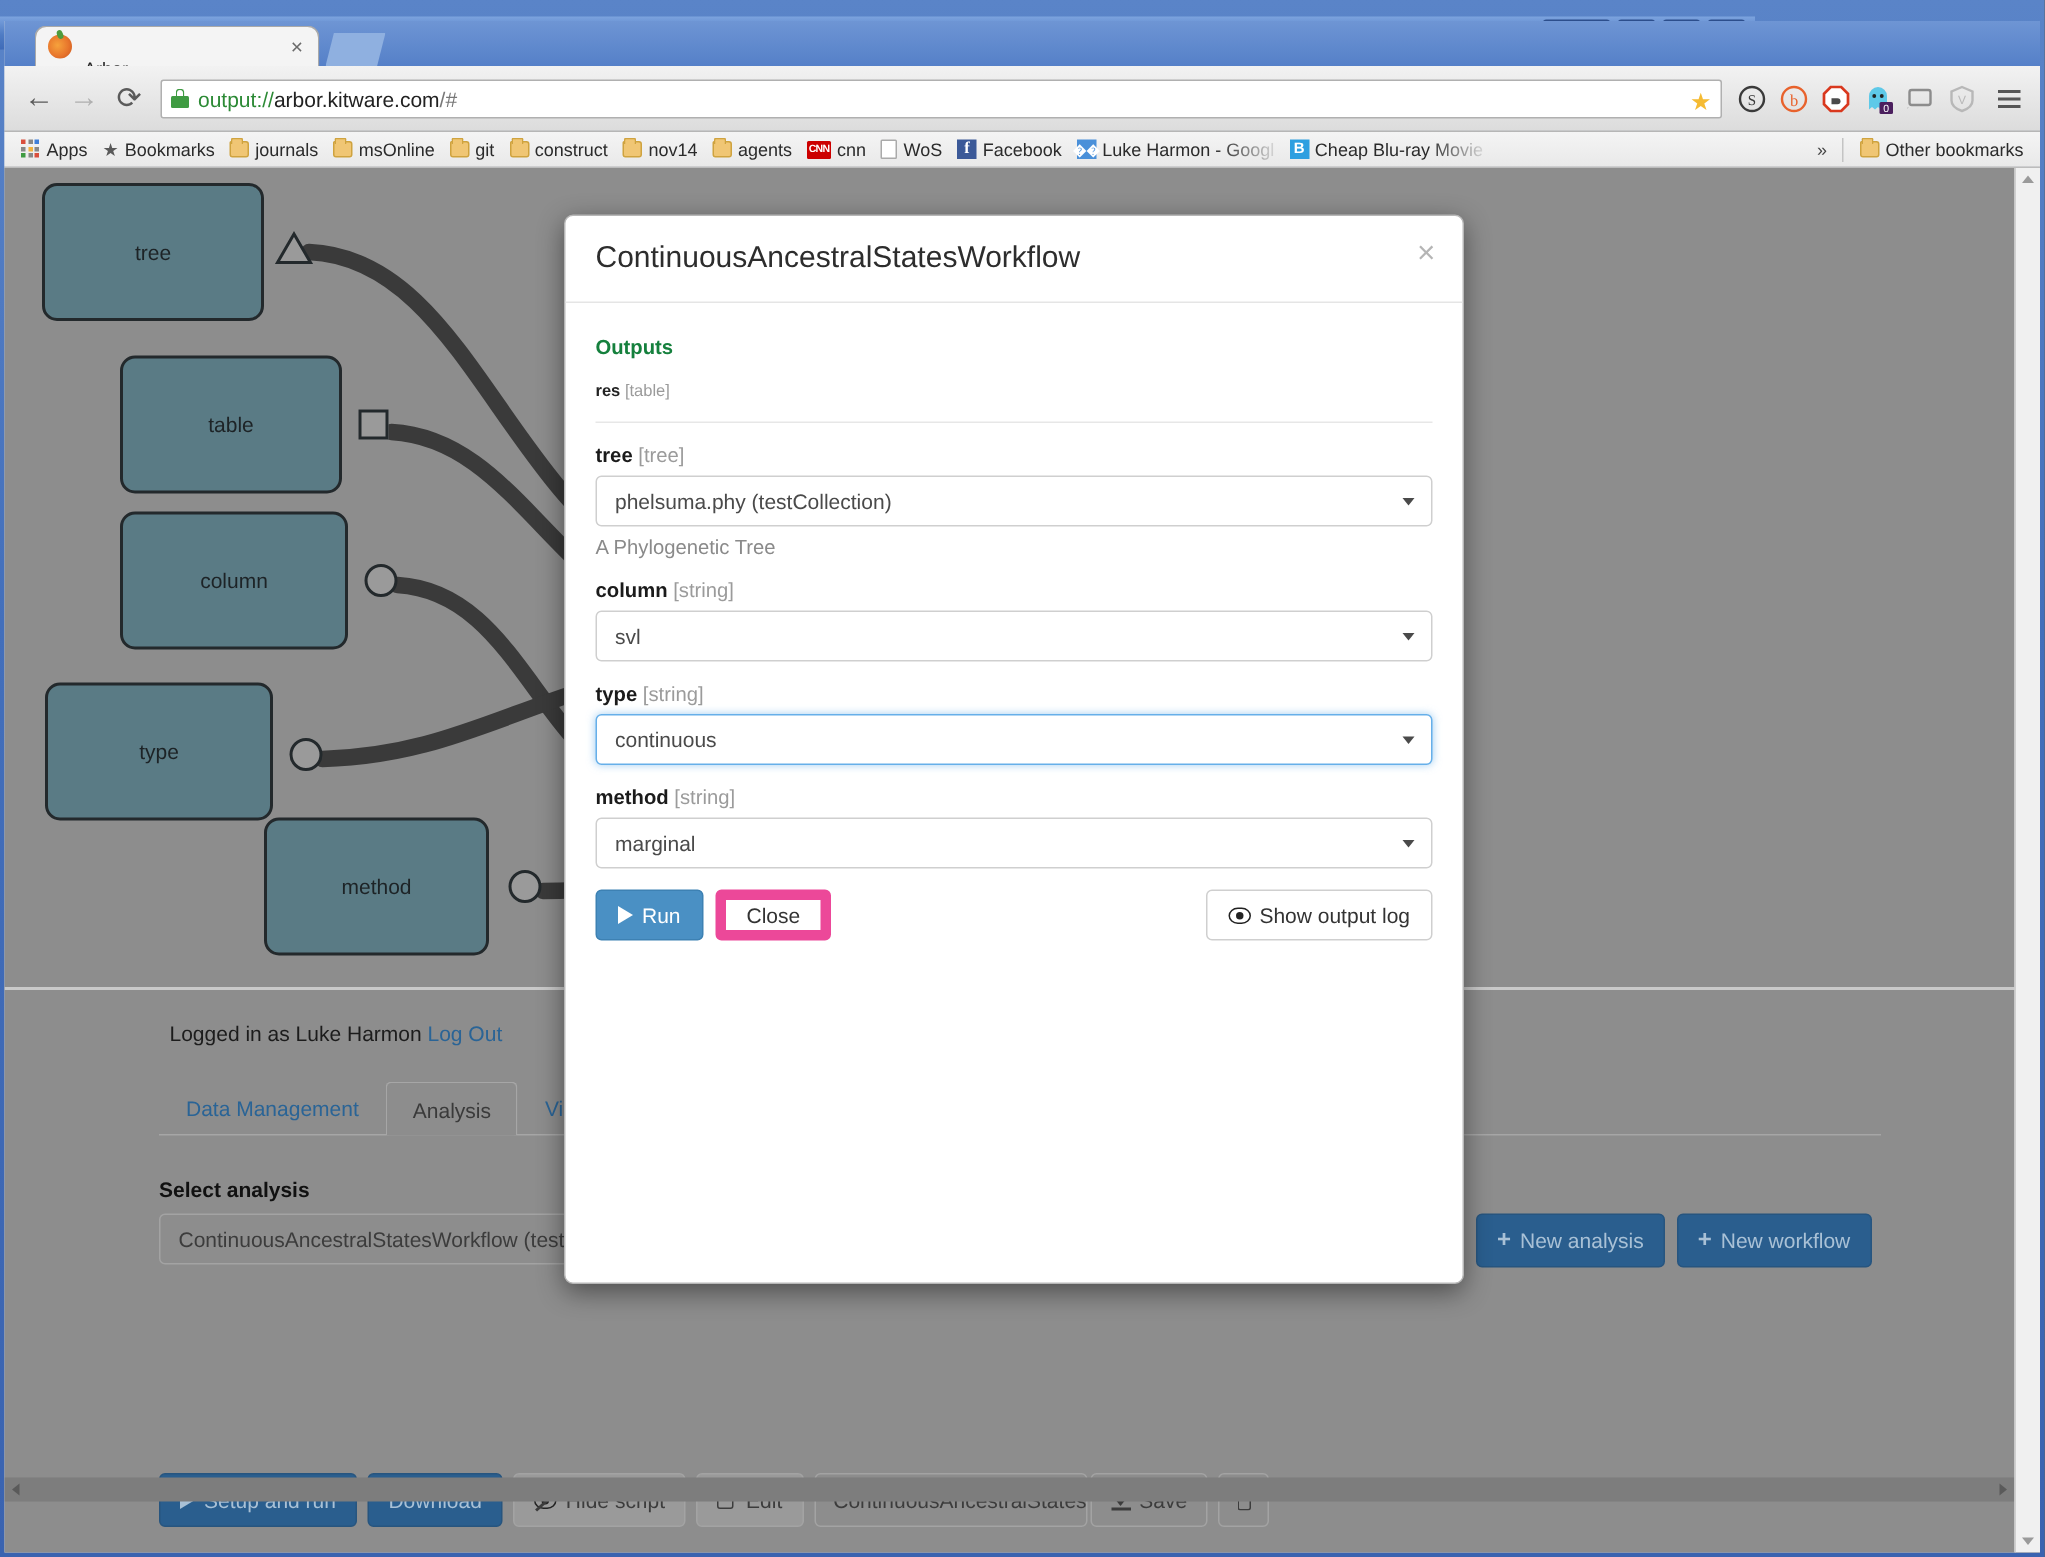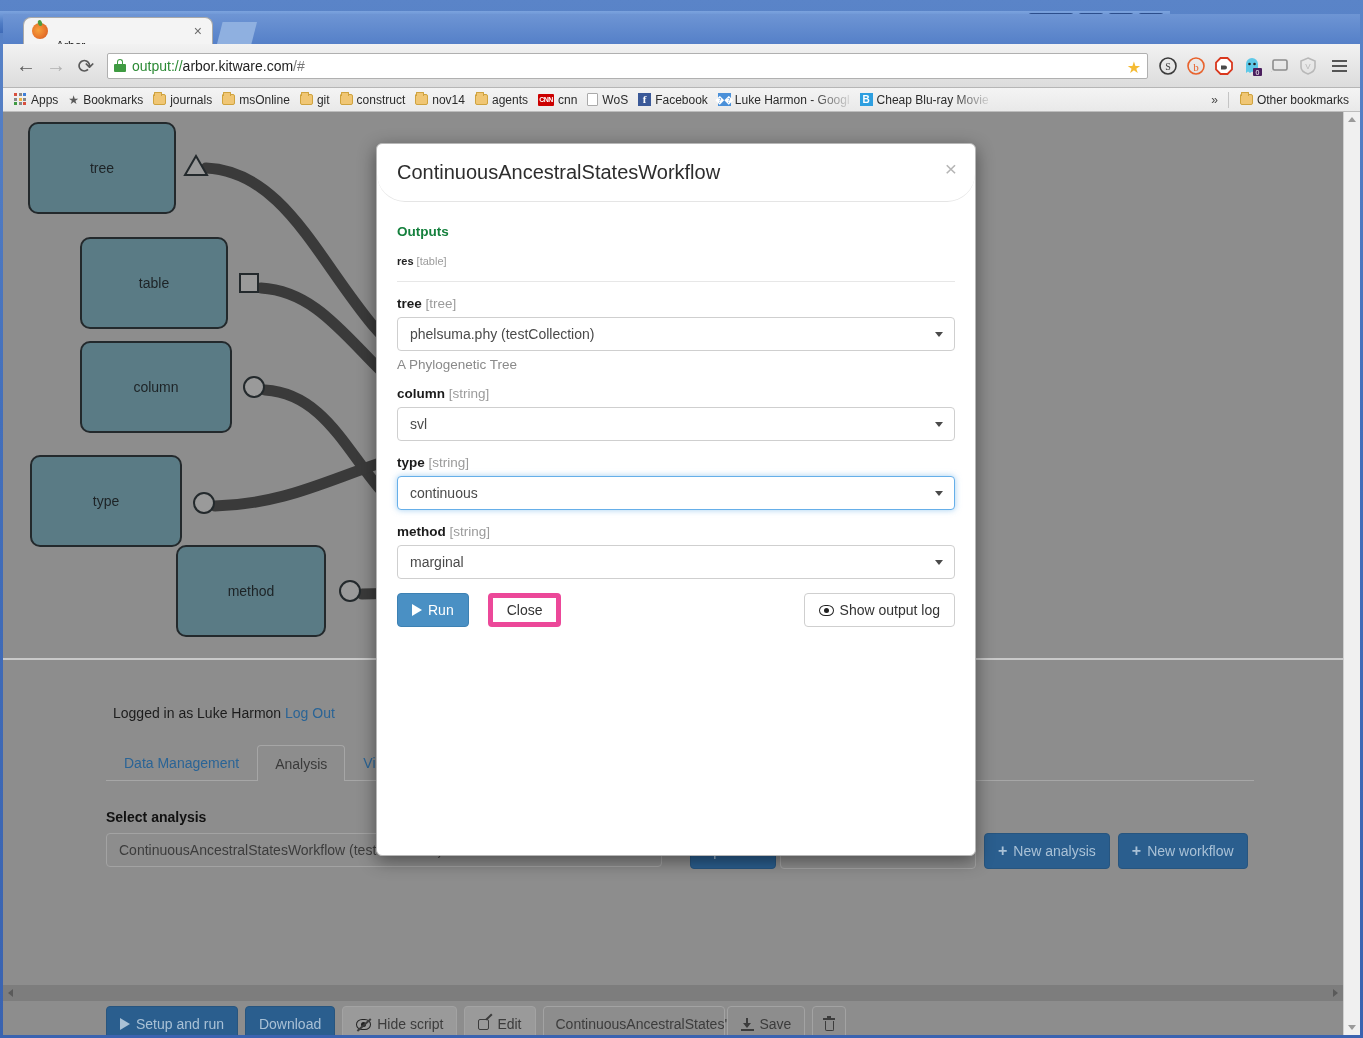--- a/index.html
+++ b/index.html
@@ -145,21 +145,21 @@
     color:#1d2326; font-size:14px;
   }
   .port { position:absolute; }
   .port-sq { width:20px;height:20px;background:#9a9a9a;border:2px solid #23292c;}
   .port-ci { width:22px;height:22px;border-radius:50%;background:#9a9a9a;border:2px solid #23292c;}
   .port-tr { width:0;height:0;border-left:11px solid transparent;border-right:11px solid transparent;
              border-bottom:19px solid #9a9a9a; filter:drop-shadow(0 0 0 #000);}
   #canvas-bottom-border{position:absolute;left:0;top:546px;width:1340px;height:2px;background:#c9c9c9;}
 
   
-  #app-panel { position:absolute; left:0; top:572px; width:1116px; bottom:0;padding-left:12px; }
+  #app-panel { position:absolute; left:0; top:548px; width:1116px; bottom:0;padding-left:12px; }
   .login-line { position:absolute; left:110px; top:21px; font-size:14px; color:#1c1c1c; }
   .login-line a { color:#2a6496; text-decoration:none; cursor:pointer;}
   #tabs-row {
     position:absolute; left:103px; top:61px; width:1148px; height:36px;
     border-bottom:1px solid #a6a6a6; display:flex; align-items:flex-end;
   }
   .ui-tab {
     height:36px; padding:0 17px; display:flex;align-items:center;
     font-size:14px; color:#2a6496; cursor:pointer;
     border:1px solid transparent; border-bottom:none;
@@ -208,21 +208,21 @@
 
   
   #modal {
     position:absolute; left:373px; top:31px; width:600px; height:713px;
     background:#fff; border:1px solid #b7b7b7; border-radius:6px;
     box-shadow:0 5px 18px rgba(0,0,0,0.45);
     z-index:50;
   }
   #modal-header {
     height:58px; border-bottom:1px solid #e5e5e5; display:flex;align-items:center;
-    padding:0 20px; position:relative;border-radius:28px;
+    padding:0 20px; position:relative;
   }
   #modal-title { font-size:20px; color:#2d2d2d; }
   #modal-close { position:absolute; right:18px; top:14px; font-size:21px; color:#b5b5b5; cursor:pointer; line-height:1;}
   #modal-body { padding:22px 20px 0 20px; }
   .out-head { font-size:13.5px; font-weight:bold; color:#15803d; margin-bottom:3px;}
   .out-row { font-size:11px; color:#222; margin-bottom:2px;margin-top:16px;}
   .out-row b{font-weight:bold;}
   .out-row .t{color:#9b9b9b; font-weight:normal;}
   #out-divider{ height:1px; background:#e7e7e7; margin:14px 0 0 0;}
   .mf { margin-top:14px;}
@@ -236,21 +236,21 @@
   .mf-sel::after{
     content:""; position:absolute; right:11px; top:14px;
     border-left:4px solid transparent;border-right:4px solid transparent;border-top:5px solid #4a4a4a;
   }
   .mf-sel.focused{ border-color:#66afe9; box-shadow:0 0 6px rgba(102,175,233,.6);}
   .mf-help{ font-size:13.5px; color:#8a8a8a; margin-top:6px;}
   #modal-footer{ padding:14px 20px 16px 20px; display:flex; align-items:center;}
   .mbtn{ height:34px; border-radius:4px; font-size:14px; display:inline-flex;align-items:center;
          justify-content:center; gap:6px; padding:0 14px; cursor:pointer; }
   .mbtn-run{ background:#4a90c4; border:1px solid #3d81b3; color:#fff;}
-  .mbtn-close{ background:#fff; border:5px solid #ec4899; color:#333; margin-left:19px;}
+  .mbtn-close{ background:#fff; border:7px solid #ec4899; color:#333; margin-left:8px;}
   .mbtn-log{ background:#fff; border:1px solid #cfcfcf; color:#333; margin-left:auto;}
   .eye { width:15px;height:11px; position:relative; display:inline-block;}
   .eye .o{position:absolute;left:0;top:0;width:15px;height:11px;border:1.6px solid #222;border-radius:50% 50% 50% 50%/60% 60% 60% 60%;}
   .eye .p{position:absolute;left:5px;top:3px;width:5px;height:5px;border-radius:50%;background:#222;}
   .eye.slashed .s{position:absolute;left:-1px;top:5px;width:18px;height:1.8px;background:#3c3c3c;transform:rotate(-42deg);}
   .play { width:0;height:0;border-top:6px solid transparent;border-bottom:6px solid transparent;
           border-left:10px solid currentColor; display:inline-block;}
   .plus { font-size:16px; font-weight:bold; line-height:1; }
   .dl-ic { position:relative; width:13px; height:13px; display:inline-block;}
   .dl-ic .a{position:absolute;left:5px;top:0;width:2px;height:7px;background:currentColor;}

